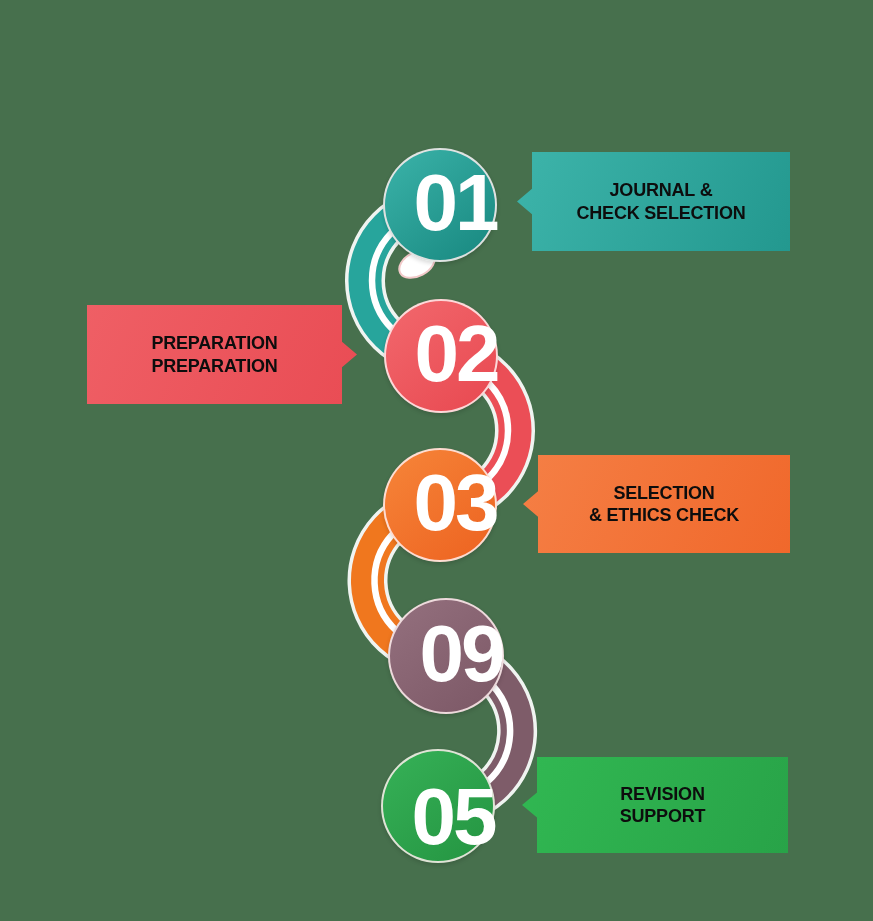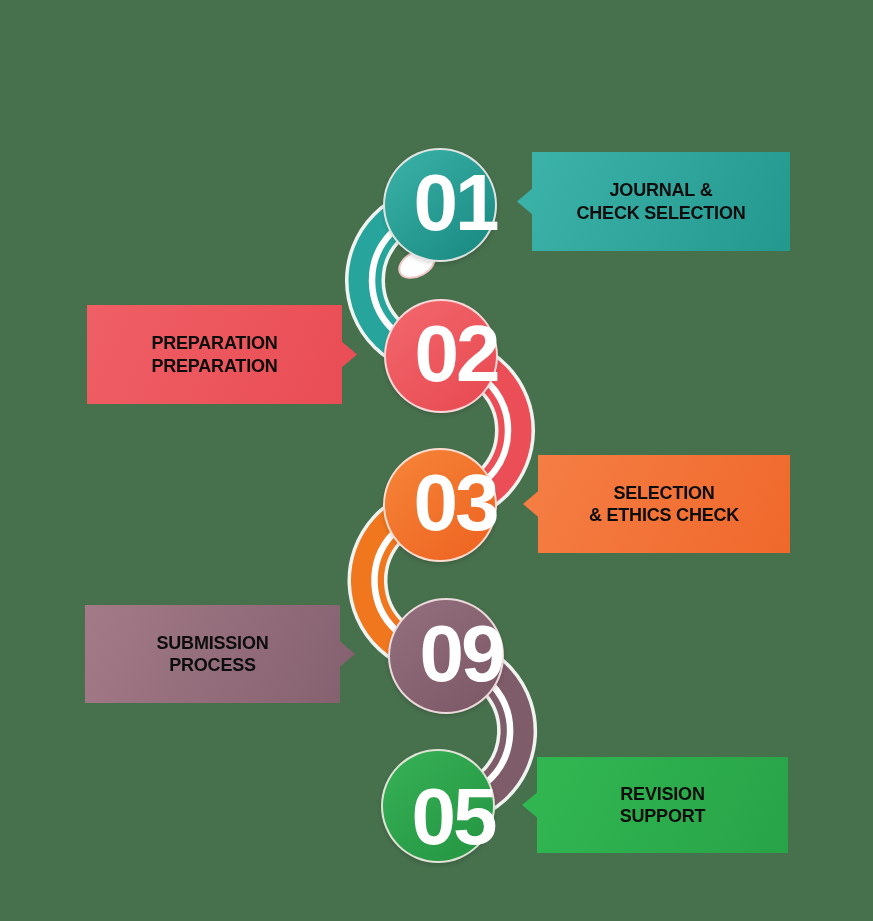--- a/index.html
+++ b/index.html
@@ -100,26 +100,20 @@
   <div class="banner right" style="left: 523px; top: 455px; width: 267px; height: 98px; --a: #F57F45; --b: #F0682B;">
     <div class="label">
       <span>SELECTION</span>
       <span>&amp; ETHICS CHECK</span>
     </div>
   </div>
 
   <div class="circle" style="left: 388px; top: 598px; width: 116px; height: 116px; --a: #94707E; --b: #7B5765;">
     <span class="num">09</span>
   </div>
-  <div class="banner left" style="left: 85px; top: 605px; width: 270px; height: 98px; --a: #A37A88; --b: #84606E;">
-    <div class="label">
-      <span>SUBMISSION</span>
-      <span>PROCESS</span>
-    </div>
-  </div>
 
   <div class="circle" style="left: 381px; top: 749px; width: 114px; height: 114px; align-items: flex-end; --a: #36B157; --b: #249441;">
     <span class="num">05</span>
   </div>
   <div class="banner right" style="left: 522px; top: 757px; width: 266px; height: 96px; justify-content: center; --a: #31B852; --b: #28A348;">
     <div class="label">
       <span>REVISION</span>
       <span>SUPPORT</span>
     </div>
   </div>

